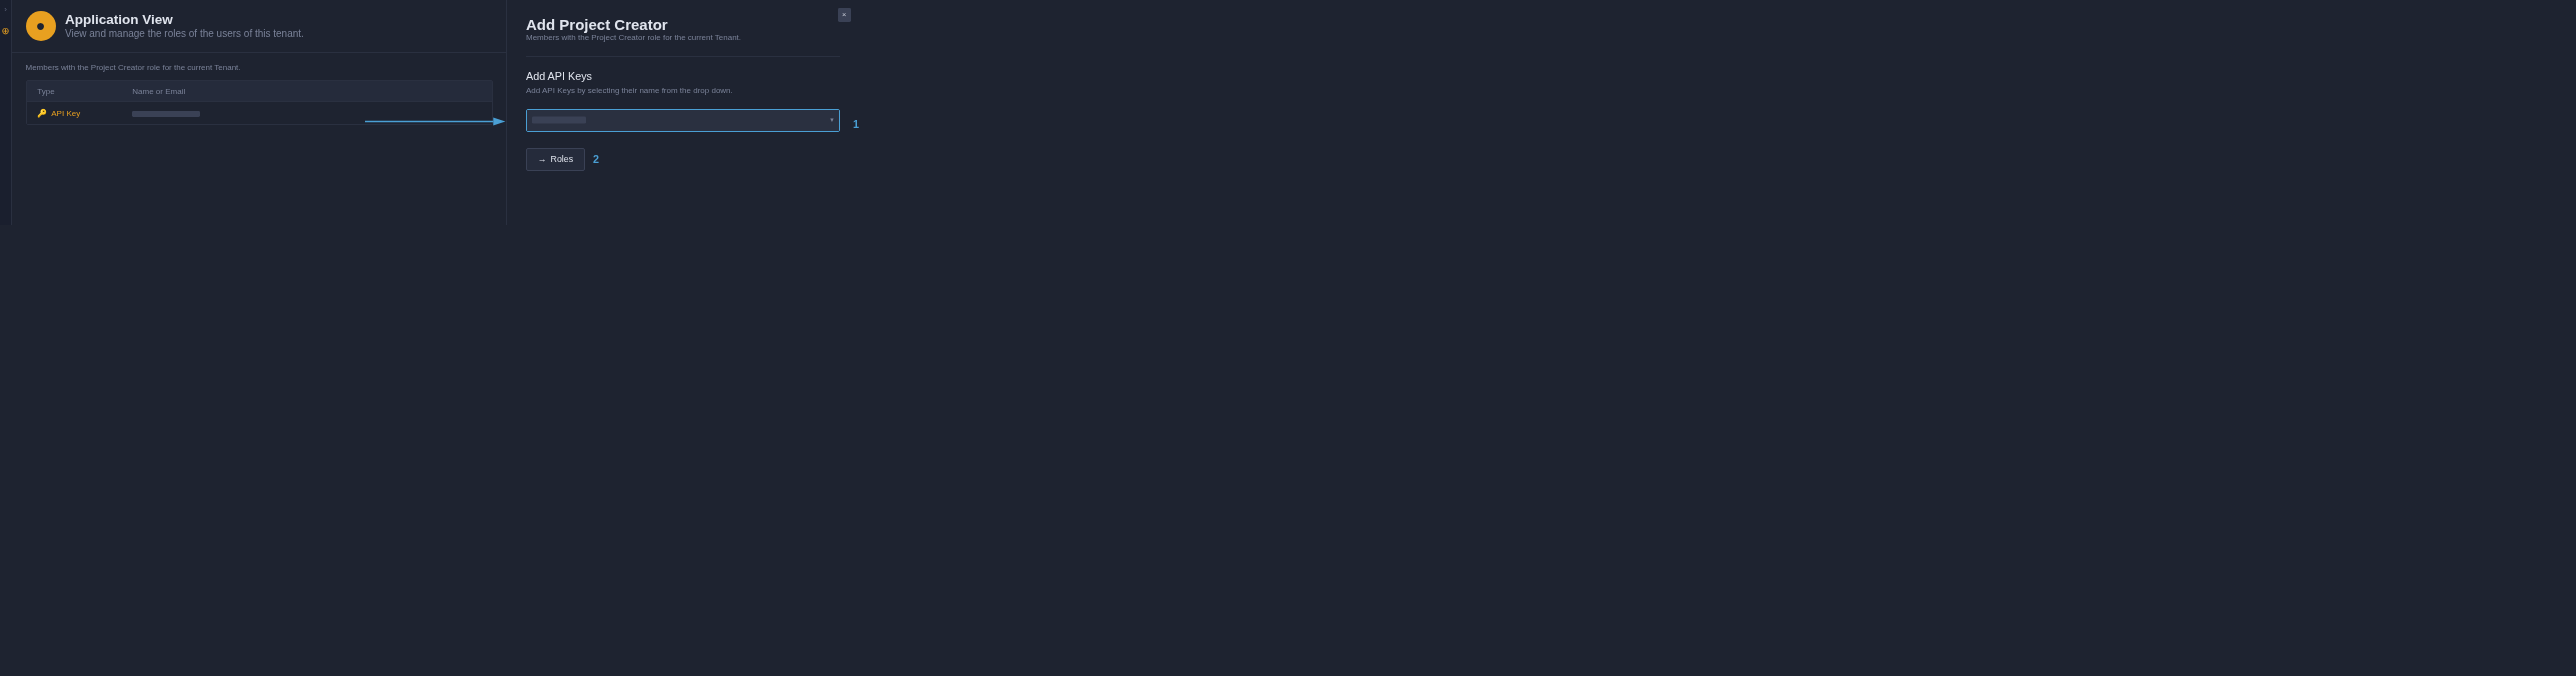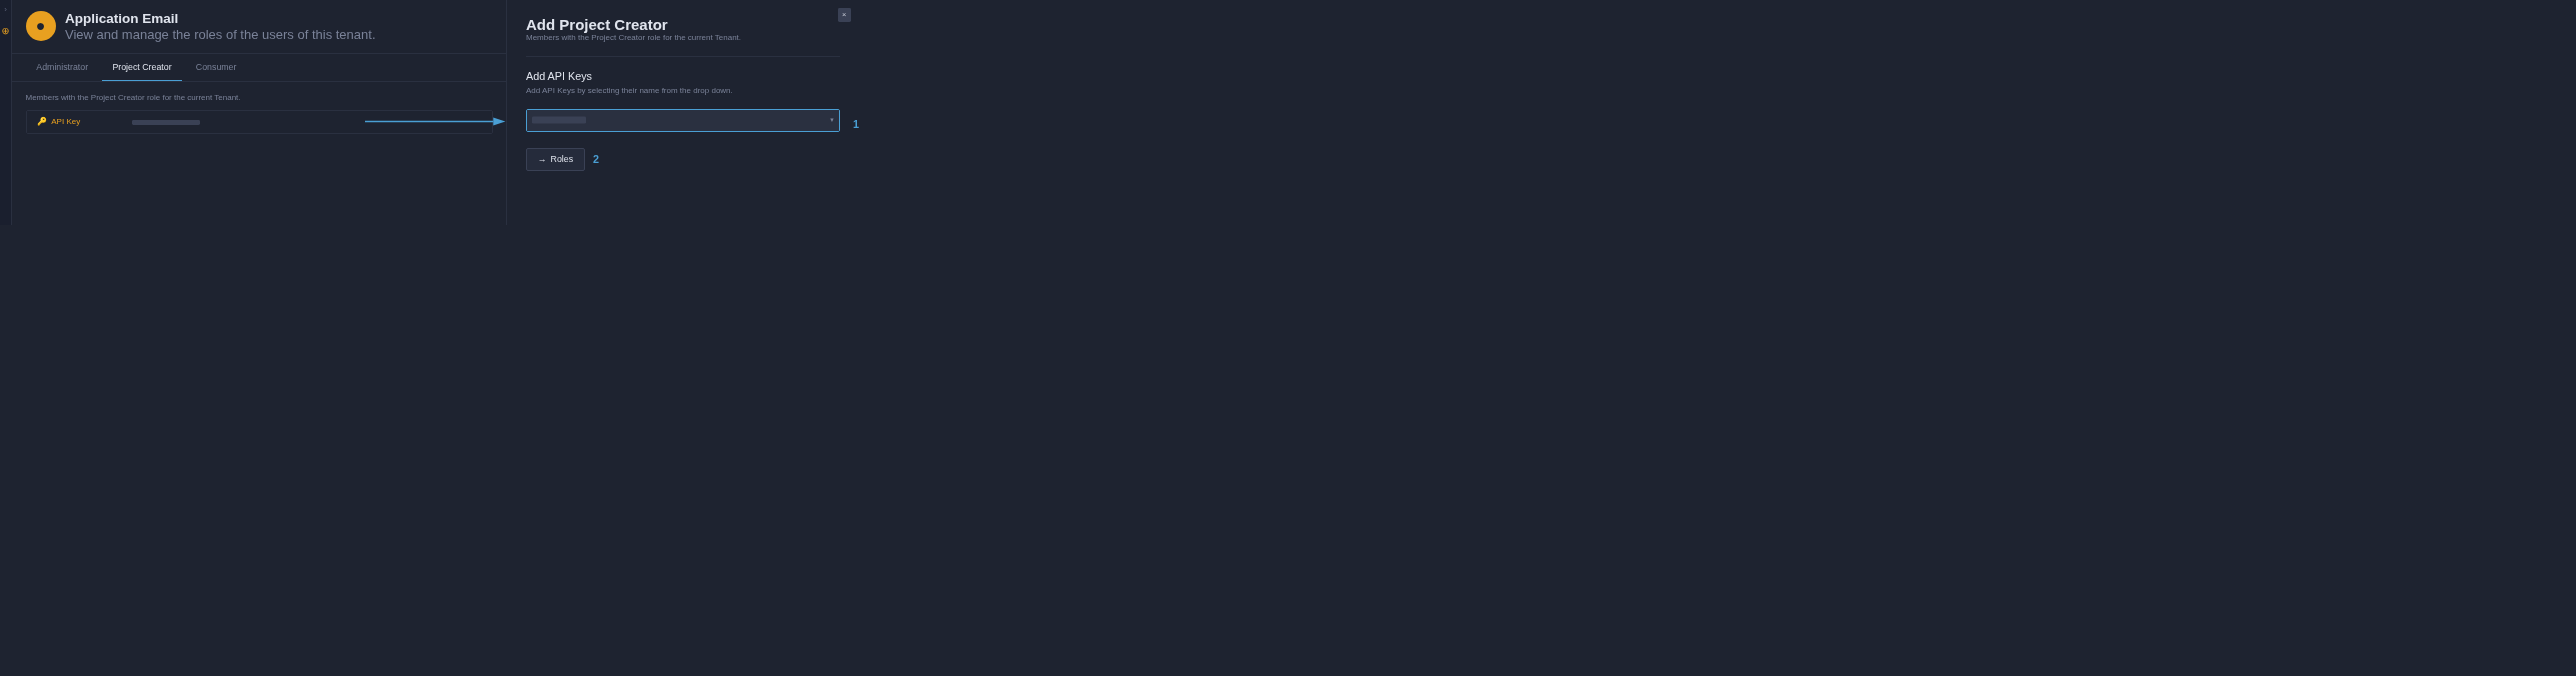--- a/index.html
+++ b/index.html
@@ -78,21 +78,21 @@
       color: #1e2330;
     }
 
     .header-text {}
     .header-title {
       font-size: 13.5px;
       font-weight: 600;
       color: #e0e4ed;
     }
     .header-subtitle {
-      font-size: 13px;
+      font-size: 10px;
       color: #7a8298;
       margin-top: 1.4px;
     }
 
     
     .tabs {
       display: flex;
       padding: 0 13.5px;
       border-bottom: 0.7px solid #2a3040;
     }
@@ -331,35 +331,34 @@
     <span class="sidebar-add">⊕</span>
   </div>
 
   <div class="left-panel">
 
     <div class="header">
       <div class="avatar">
         <span class="avatar-icon">●</span>
       </div>
       <div class="header-text">
-        <div class="header-title">Application Email</div>
+        <div class="header-title">Application View</div>
         <div class="header-subtitle">View and manage the roles of the users of this tenant.</div>
       </div>
     </div>
 
-    <div class="tabs">
-      <div class="tab">Administrator</div>
-      <div class="tab active">Project Creator</div>
-      <div class="tab">Consumer</div>
-    </div>
 
     <div class="content">
       <div class="members-desc">Members with the Project Creator role for the current Tenant.</div>
 
       <div class="table">
+        <div class="table-header">
+          <div class="table-header-cell col-type">Type</div>
+          <div class="table-header-cell col-name">Name or Email</div>
+        </div>
         <div class="table-row">
           <div class="api-key-cell col-type">
             <span class="api-key-icon">🔑</span>
             <span>API Key</span>
           </div>
           <div class="col-name">
             <span class="redacted"></span>
           </div>
         </div>
       </div>

